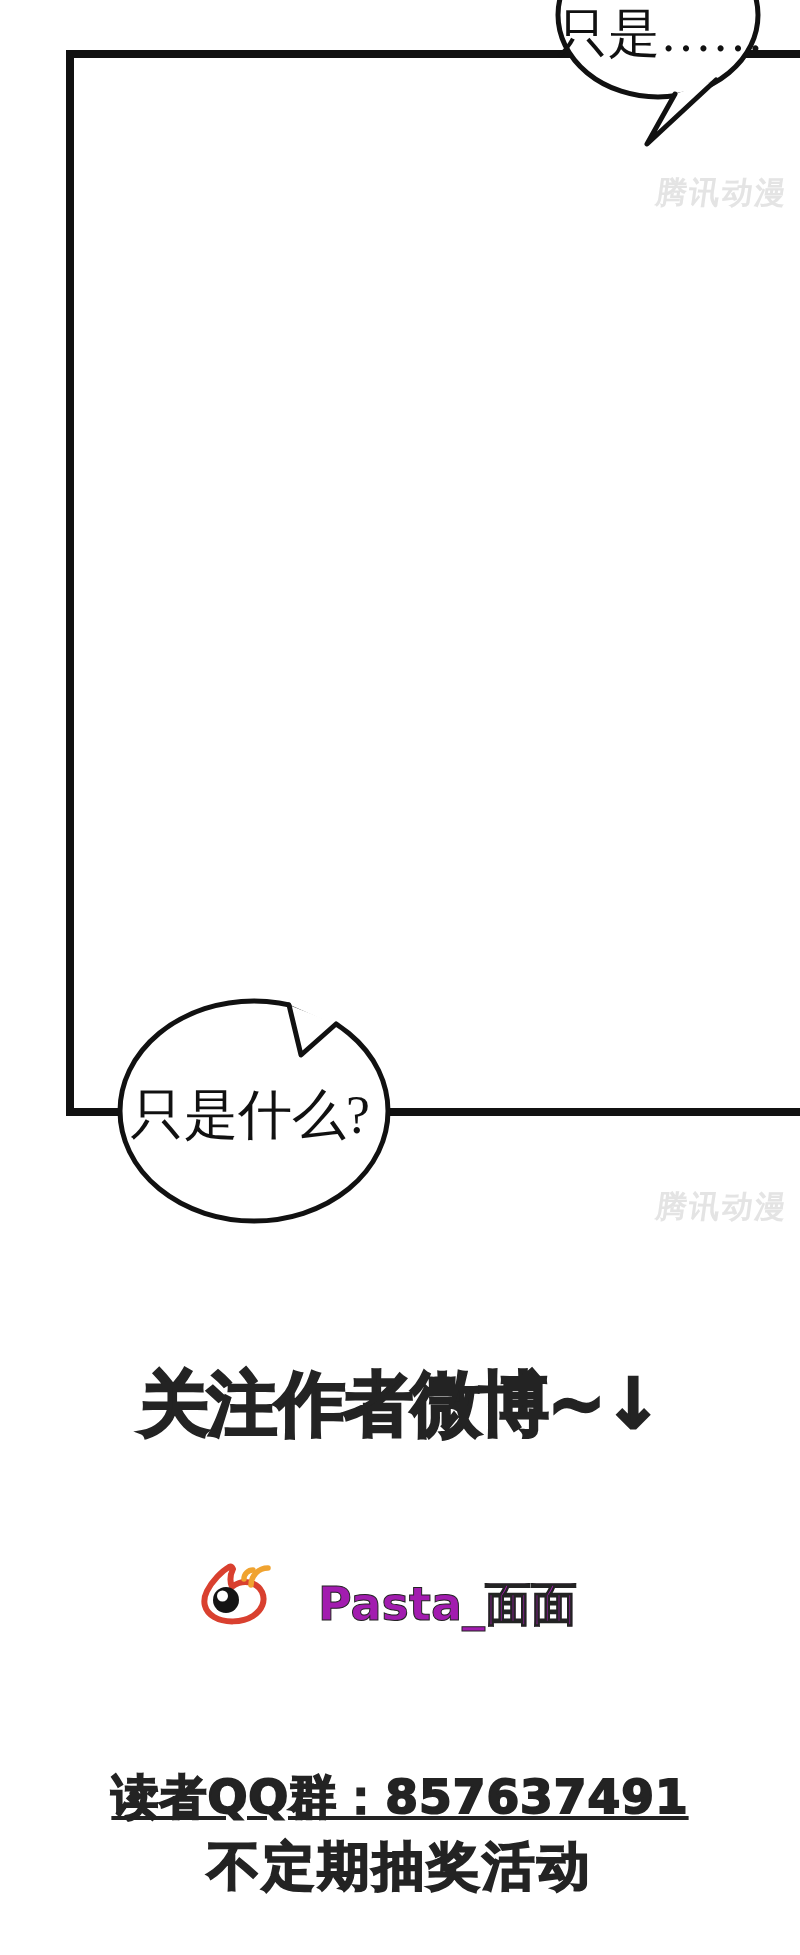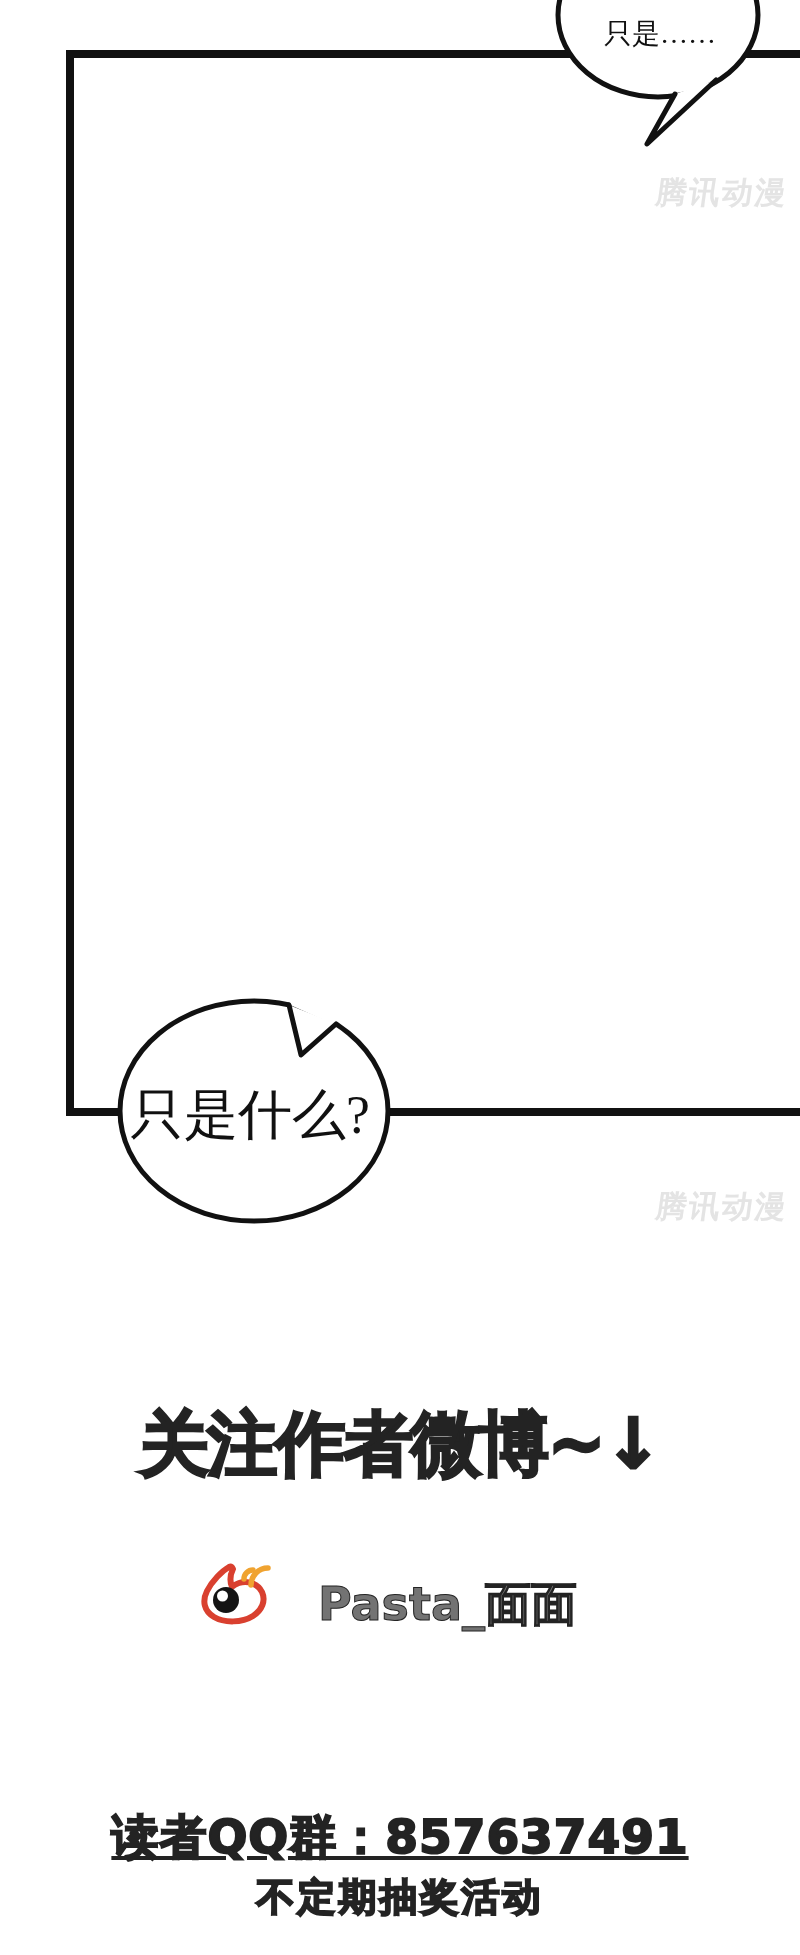--- a/index.html
+++ b/index.html
@@ -23,21 +23,21 @@
   #bubble-top-svg    { left: 540px; top: 0;      width: 240px; height: 160px; }
   #bubble-bottom-svg { left: 100px; top: 985px;  width: 310px; height: 260px; }
 
   .bubble-text {
     position: absolute;
     text-align: center;
     color: #111111;
     font-family: "Liberation Serif", "DejaVu Serif", serif;
     white-space: nowrap;
   }
-  #bubble-top-text    { left: 540px; top: 10px;   width: 240px; font-size: 28px; line-height: 48px; text-align: center; }
+  #bubble-top-text    { left: 540px; top: 10px;   width: 240px; font-size: 52px; line-height: 48px; text-align: center; }
   #bubble-bottom-text { left: 90px;  top: 1090px; width: 320px; font-size: 54px; line-height: 50px; }
 
   
   .watermark {
     position: absolute;
     color: #e4e4e4;
     font-weight: bold;
     font-size: 31px;
     letter-spacing: 2px;
     transform: skewX(-8deg);
@@ -50,34 +50,33 @@
   
   .promo {
     position: absolute;
     left: 0; width: 800px;
     text-align: center;
     color: #232323;
     font-weight: bold;
     -webkit-text-stroke: 2.5px #232323;
     white-space: nowrap;
     font-family: "DejaVu Sans", sans-serif;
-    margin-top: 40px;
   }
   #follow-heading { top: 1358px; font-size: 70px; letter-spacing: -2px; }
   #qq-line1 { top: 1766px; font-size: 47px; letter-spacing: 1px; text-decoration: underline; -webkit-text-stroke: 2px #232323; }
-  #qq-line2 { top: 1832px; font-size: 38px; letter-spacing: 3px; -webkit-text-stroke: 2px #232323; }
+  #qq-line2 { top: 1832px; font-size: 52px; letter-spacing: 3px; -webkit-text-stroke: 2px #232323; }
 
   
   #weibo-icon-svg { left: 196px; top: 1554px; width: 80px; height: 78px; }
   #weibo-handle {
     position: absolute;
     left: 318px; top: 1574px;
     font-size: 46px;
     font-weight: bold;
-    color: #737373;
+    color: #a21caf;
     -webkit-text-stroke: 1px #232323;
     white-space: nowrap;
     font-family: "DejaVu Sans", sans-serif;
   }
 </style>
 </head>
 <body>
 
 <div class="panel-line" id="panel-top"></div>
 <div class="panel-line" id="panel-left"></div>

